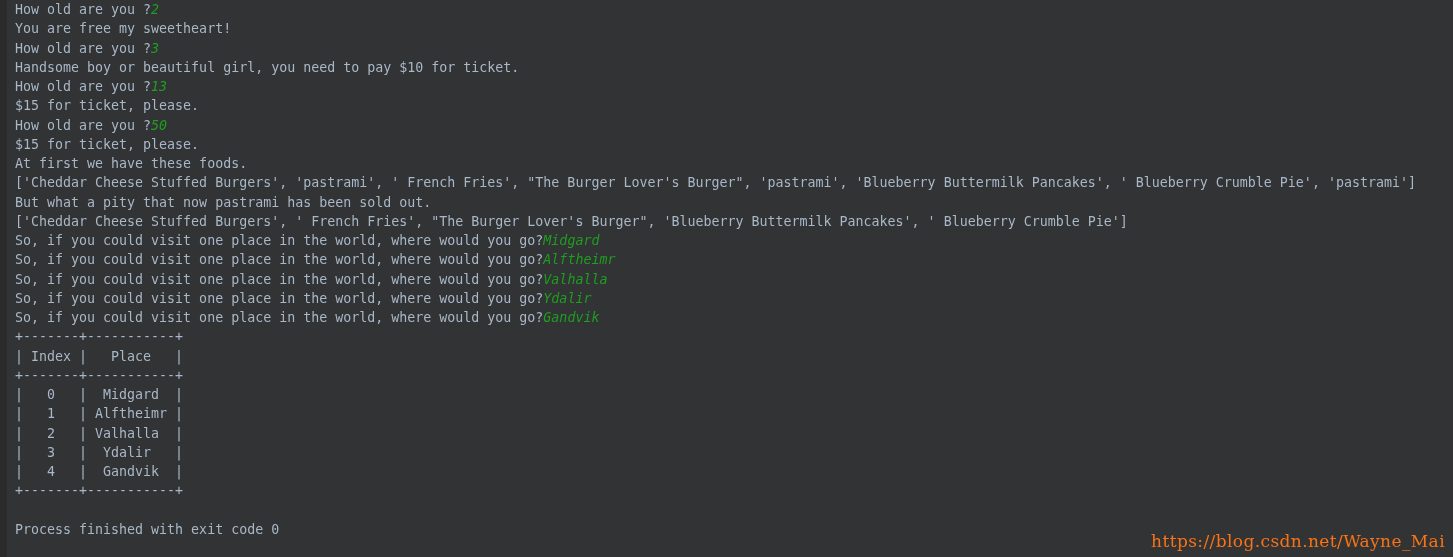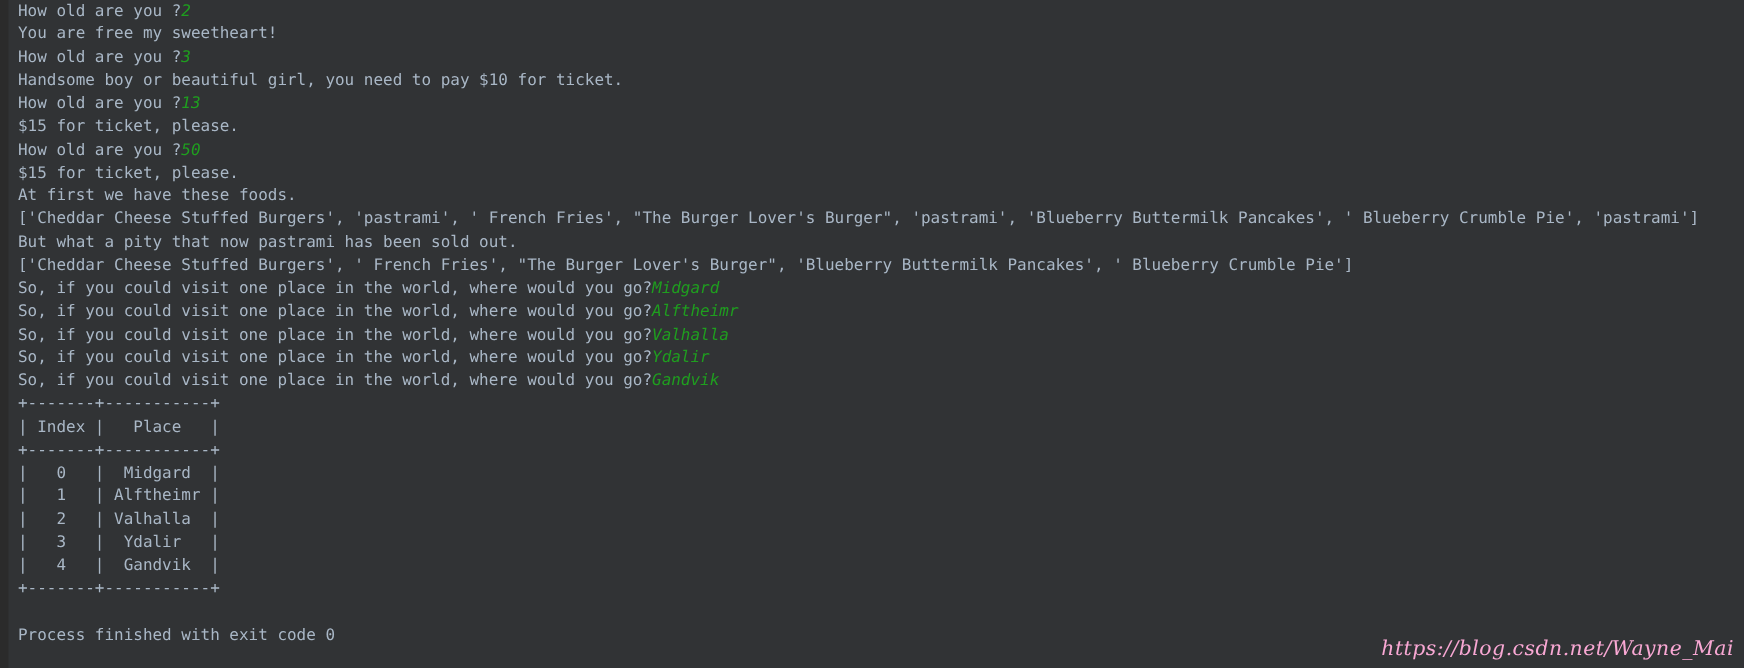--- a/index.html
+++ b/index.html
@@ -60,24 +60,23 @@
     color: #1f9e1f;
     font-style: italic;
   }
 
   #watermark {
     position: absolute;
     right: 8px;
     bottom: 6px;
     font-family: "DejaVu Serif", "Liberation Serif", serif;
     font-size: 17px;
-    color: #f9a8d4;
+    color: #f97316;
     letter-spacing: 0.4px;
     white-space: pre;
-    font-style: italic;
   }
 </style>
 </head>
 <body>
 
 <div id="console">
 
   <div id="gutter"></div>
 
   <div id="output"><div class="line"><span>How old are you ?</span><span class="in">2</span></div><div class="line">You are free my sweetheart!</div><div class="line"><span>How old are you ?</span><span class="in">3</span></div><div class="line">Handsome boy or beautiful girl, you need to pay $10 for ticket.</div><div class="line"><span>How old are you ?</span><span class="in">13</span></div><div class="line">$15 for ticket, please.</div><div class="line"><span>How old are you ?</span><span class="in">50</span></div><div class="line">$15 for ticket, please.</div><div class="line">At first we have these foods.</div><div class="line">['Cheddar Cheese Stuffed Burgers', 'pastrami', ' French Fries', "The Burger Lover's Burger", 'pastrami', 'Blueberry Buttermilk Pancakes', ' Blueberry Crumble Pie', 'pastrami']</div><div class="line">But what a pity that now pastrami has been sold out.</div><div class="line">['Cheddar Cheese Stuffed Burgers', ' French Fries', "The Burger Lover's Burger", 'Blueberry Buttermilk Pancakes', ' Blueberry Crumble Pie']</div><div class="line"><span>So, if you could visit one place in the world, where would you go?</span><span class="in">Midgard</span></div><div class="line"><span>So, if you could visit one place in the world, where would you go?</span><span class="in">Alftheimr</span></div><div class="line"><span>So, if you could visit one place in the world, where would you go?</span><span class="in">Valhalla</span></div><div class="line"><span>So, if you could visit one place in the world, where would you go?</span><span class="in">Ydalir</span></div><div class="line"><span>So, if you could visit one place in the world, where would you go?</span><span class="in">Gandvik</span></div><div class="line">+-------+-----------+</div><div class="line">| Index |   Place   |</div><div class="line">+-------+-----------+</div><div class="line">|   0   |  Midgard  |</div><div class="line">|   1   | Alftheimr |</div><div class="line">|   2   | Valhalla  |</div><div class="line">|   3   |  Ydalir   |</div><div class="line">|   4   |  Gandvik  |</div><div class="line">+-------+-----------+</div><div class="line blank"></div><div class="line">Process finished with exit code 0</div></div>

